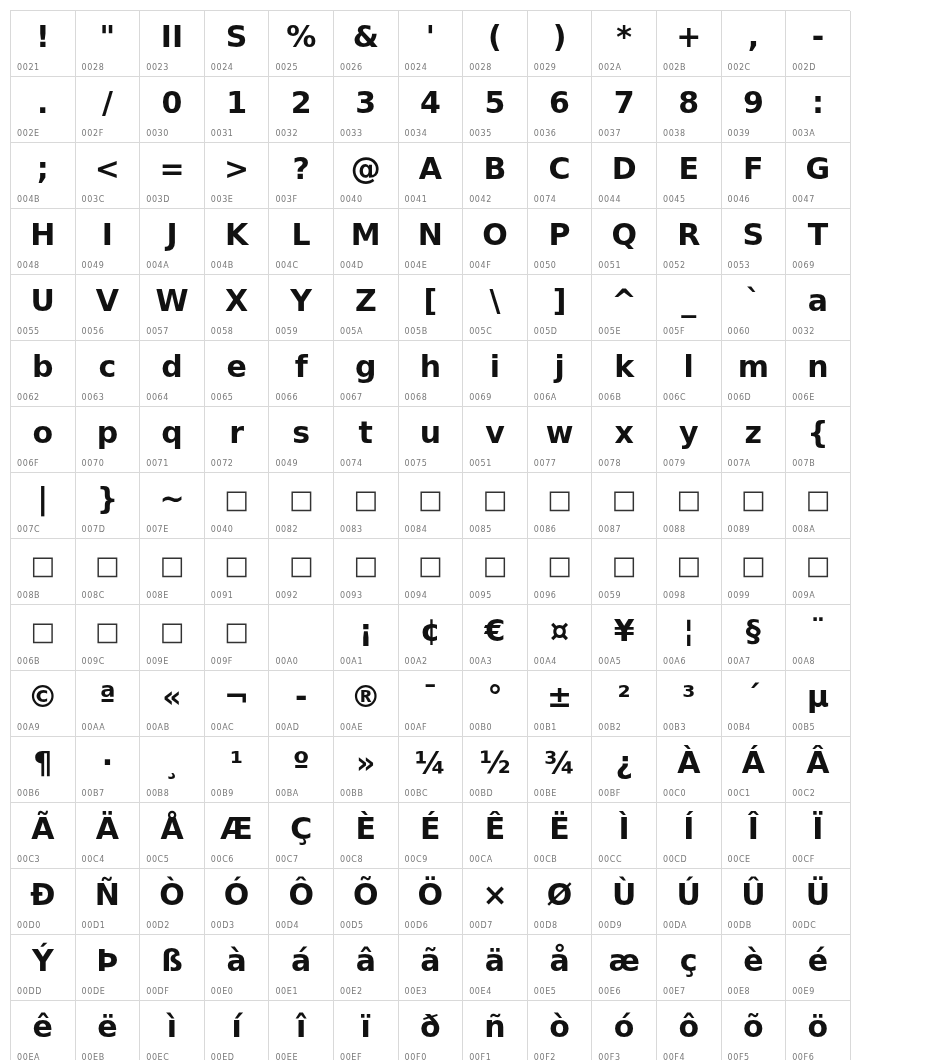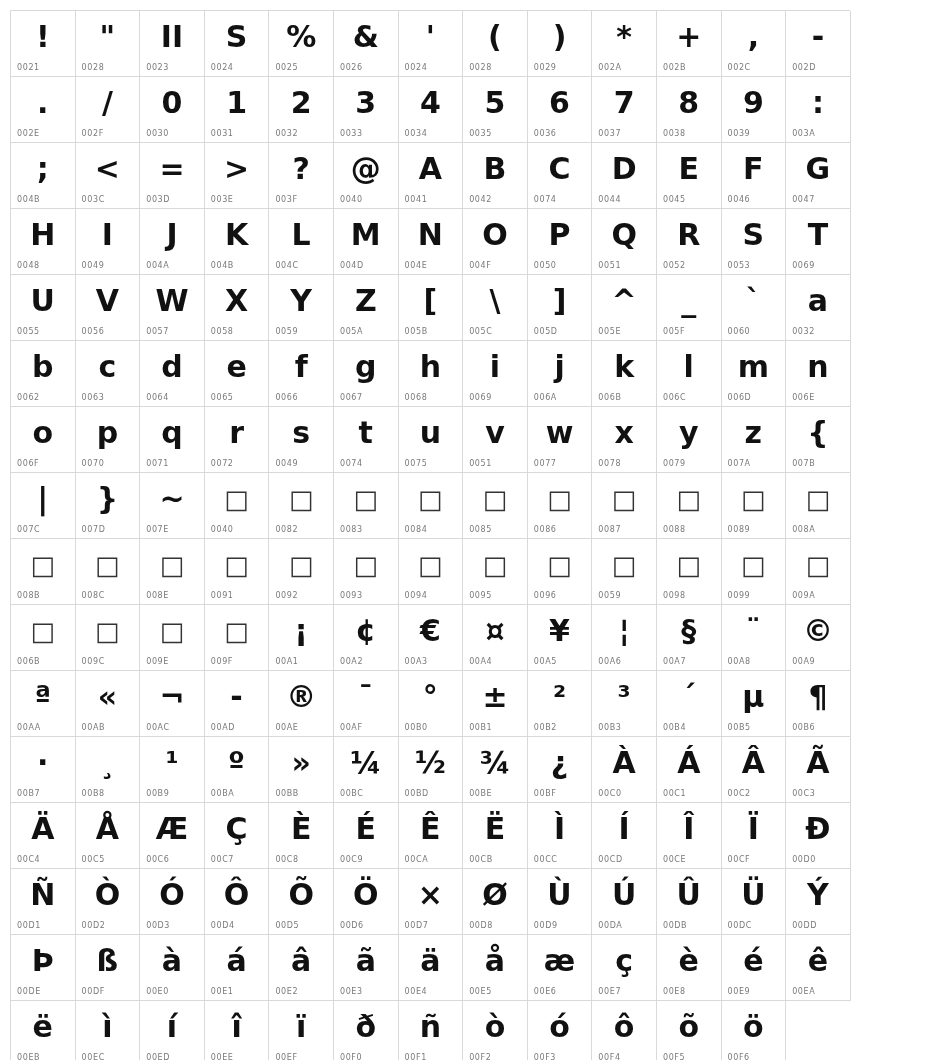--- a/index.html
+++ b/index.html
@@ -542,20 +542,24 @@
       </div>
       <div class="cell">
         <div class="glyph tofu">□</div>
         <div class="code">009E</div>
       </div>
       <div class="cell">
         <div class="glyph tofu">□</div>
         <div class="code">009F</div>
       </div>
       <div class="cell">
+        <div class="glyph"></div>
+        <div class="code">00A0</div>
+      </div>
+      <div class="cell">
         <div class="glyph">¡</div>
         <div class="code">00A1</div>
       </div>
       <div class="cell">
         <div class="glyph">¢</div>
         <div class="code">00A2</div>
       </div>
       <div class="cell">
         <div class="glyph">€</div>
         <div class="code">00A3</div>

